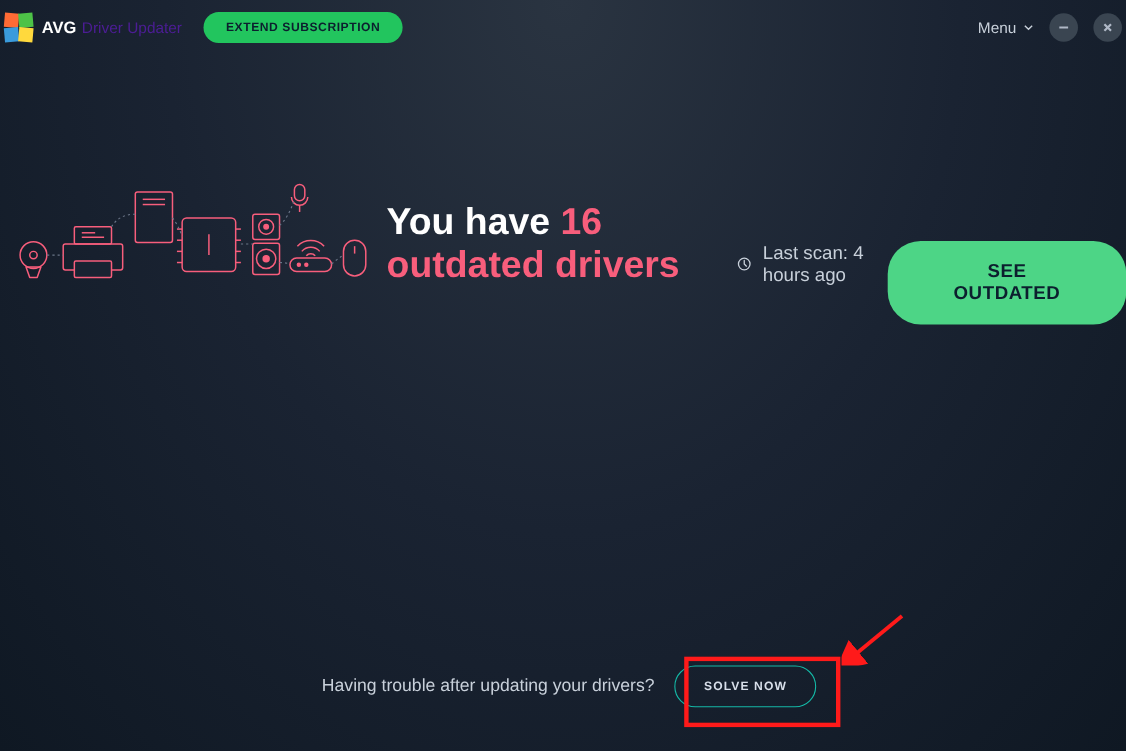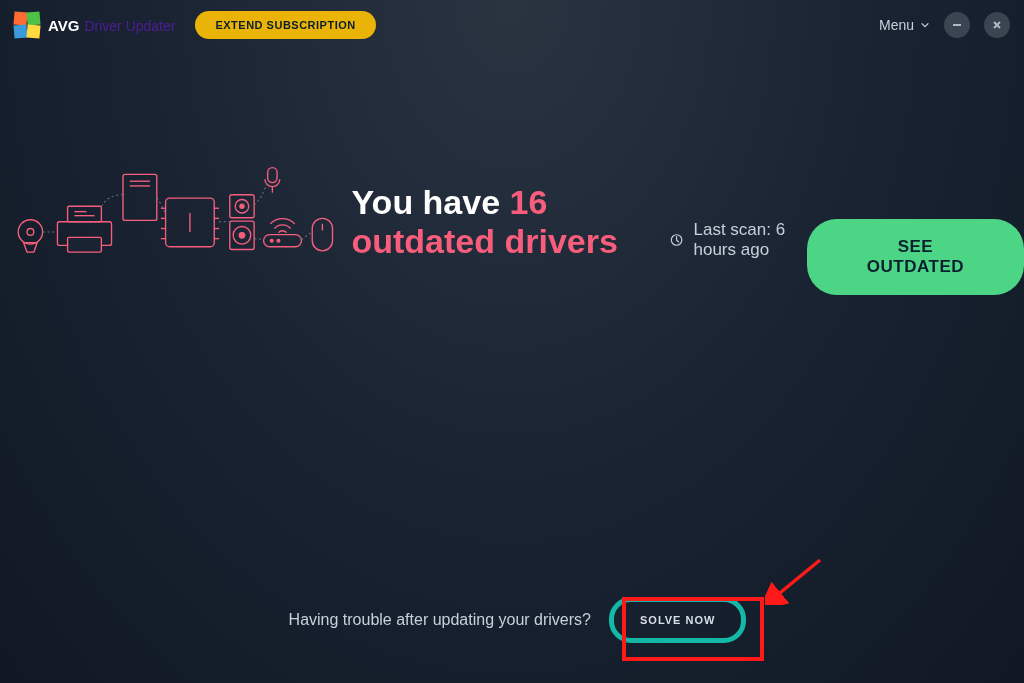--- a/index.html
+++ b/index.html
@@ -12,21 +12,21 @@
       height: 683px;
       background: radial-gradient(ellipse at center top, #2a3441 0%, #1a2332 50%, #0f1823 100%);
       font-family: -apple-system, BlinkMacSystemFont, 'Segoe UI', Arial, sans-serif;
       color: #fff;
       overflow: hidden;
       position: relative;
     }
     .header {
       display: flex;
       align-items: center;
-      padding: 12px 14px;
+      padding: 12px 4px;
       height: 50px;
     }
     .logo-section {
       display: flex;
       align-items: center;
       gap: 8px;
     }
     .logo {
       width: 26px;
       height: 26px;
@@ -49,21 +49,21 @@
     .app-brand {
       font-size: 15px;
       font-weight: bold;
       color: #fff;
     }
     .app-title {
       font-size: 14px;
       color: #4c1d95;
     }
     .extend-btn {
-      background: #eab308;
+      background: #22c55e;
       color: #0c1f2e;
       border: none;
       padding: 8px 20px;
       border-radius: 18px;
       font-size: 11px;
       font-weight: bold;
       letter-spacing: 0.5px;
       margin-left: 20px;
       cursor: pointer;
     }
@@ -159,21 +159,21 @@
       align-items: center;
       justify-content: center;
       gap: 18px;
     }
     .footer-text {
       font-size: 16px;
       color: #c8d0da;
     }
     .solve-btn {
       background: transparent;
-      border: 5px solid #14b8a6;
+      border: 1px solid #14b8a6;
       color: #d8dfea;
       padding: 12px 26px;
       border-radius: 22px;
       font-size: 11px;
       font-weight: bold;
       letter-spacing: 1px;
       cursor: pointer;
     }
     .annotation-box {
       position: absolute;
@@ -293,21 +293,21 @@
   <h1 class="heading">
     <span>You have </span><span class="highlight">16 outdated drivers</span>
   </h1>
 
 
   <div class="last-scan">
     <svg class="clock-icon" viewBox="0 0 20 20">
       <circle cx="10" cy="10" r="8" stroke="#c8d0da" stroke-width="1.8" fill="none"></circle>
       <path d="M10 5 L10 10 L13 13" stroke="#c8d0da" stroke-width="1.8" fill="none" stroke-linecap="round"></path>
     </svg>
-    <span>Last scan: 6 hours ago</span>
+    <span>Last scan: 4 hours ago</span>
   </div>
 
   <button class="see-outdated-btn">SEE OUTDATED</button>
 </div>
 
 <div class="footer">
   <span class="footer-text">Having trouble after updating your drivers?</span>
   <button class="solve-btn">SOLVE NOW</button>
 </div>
 

